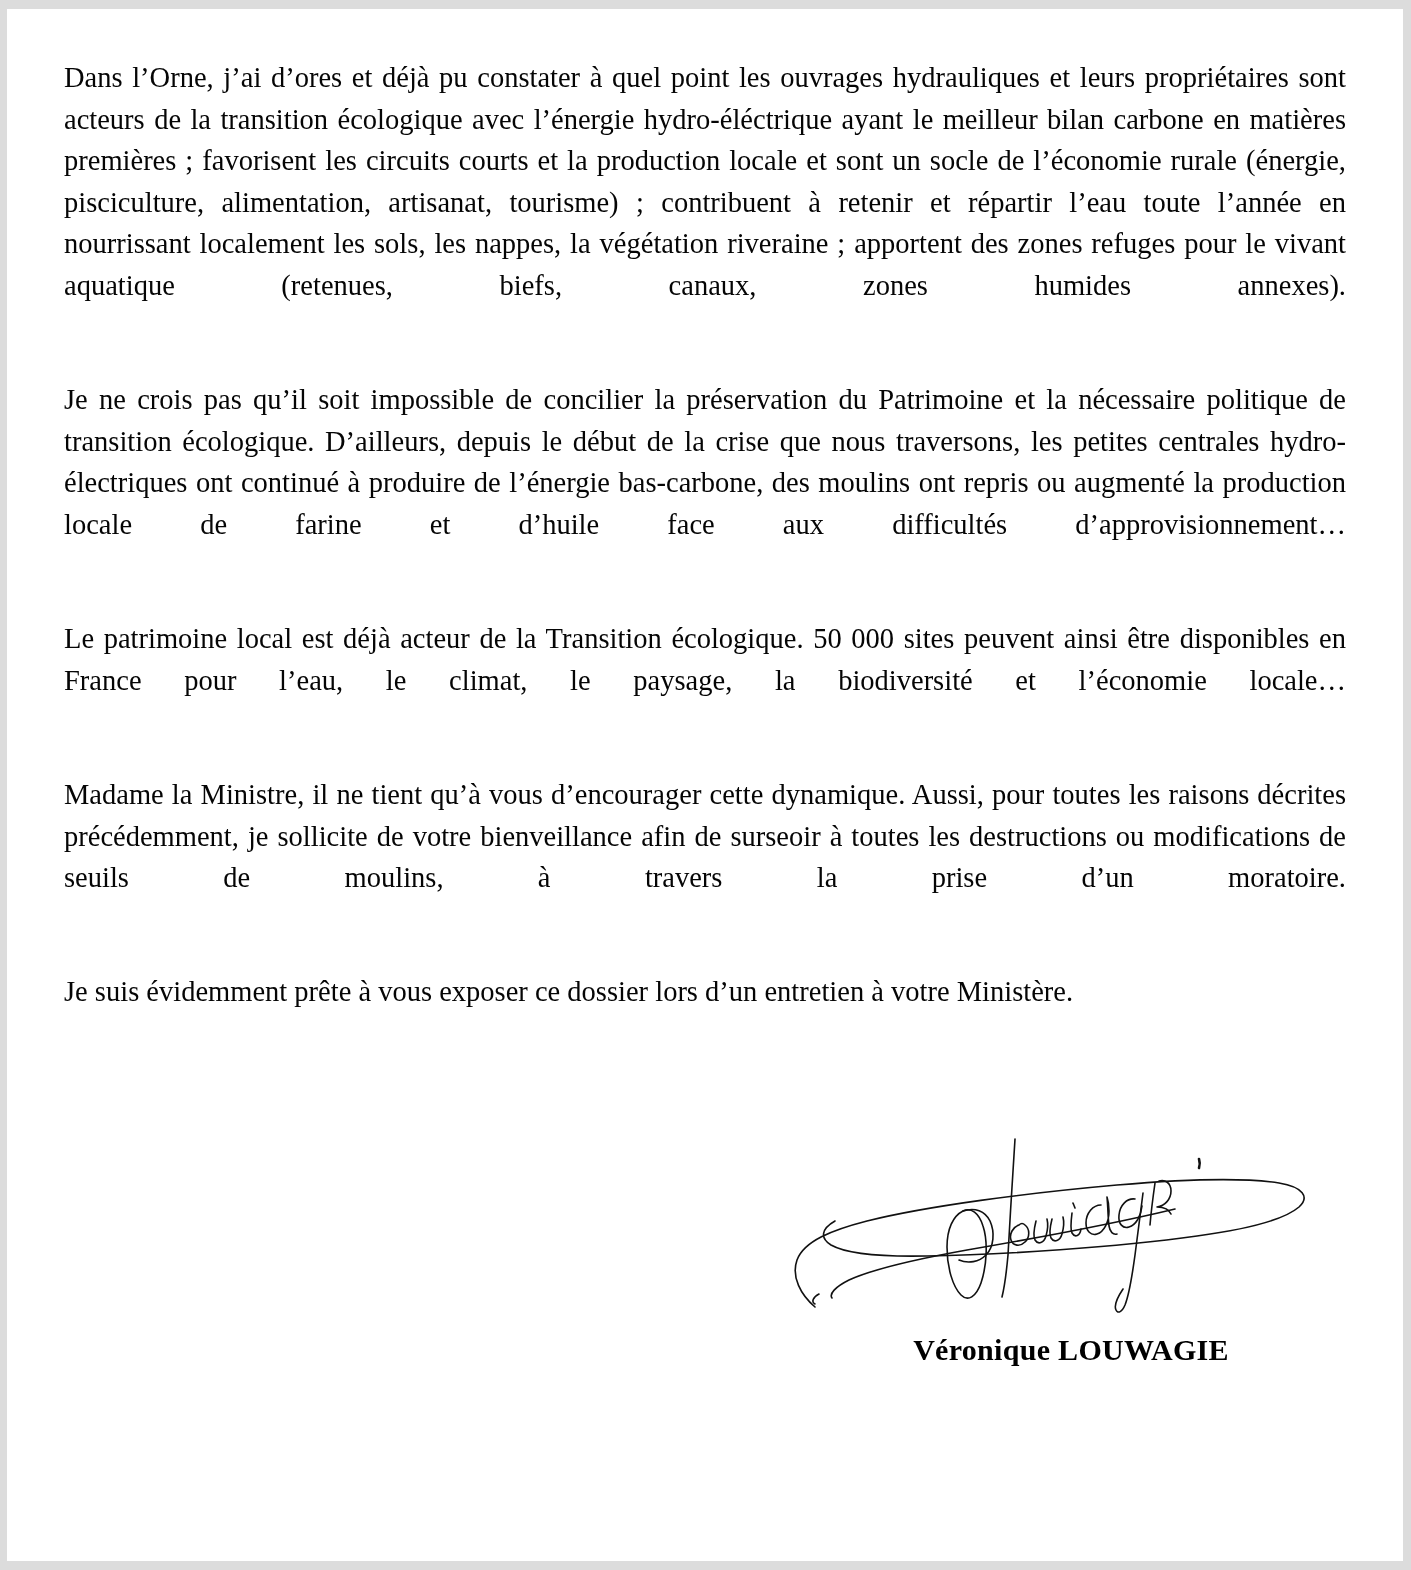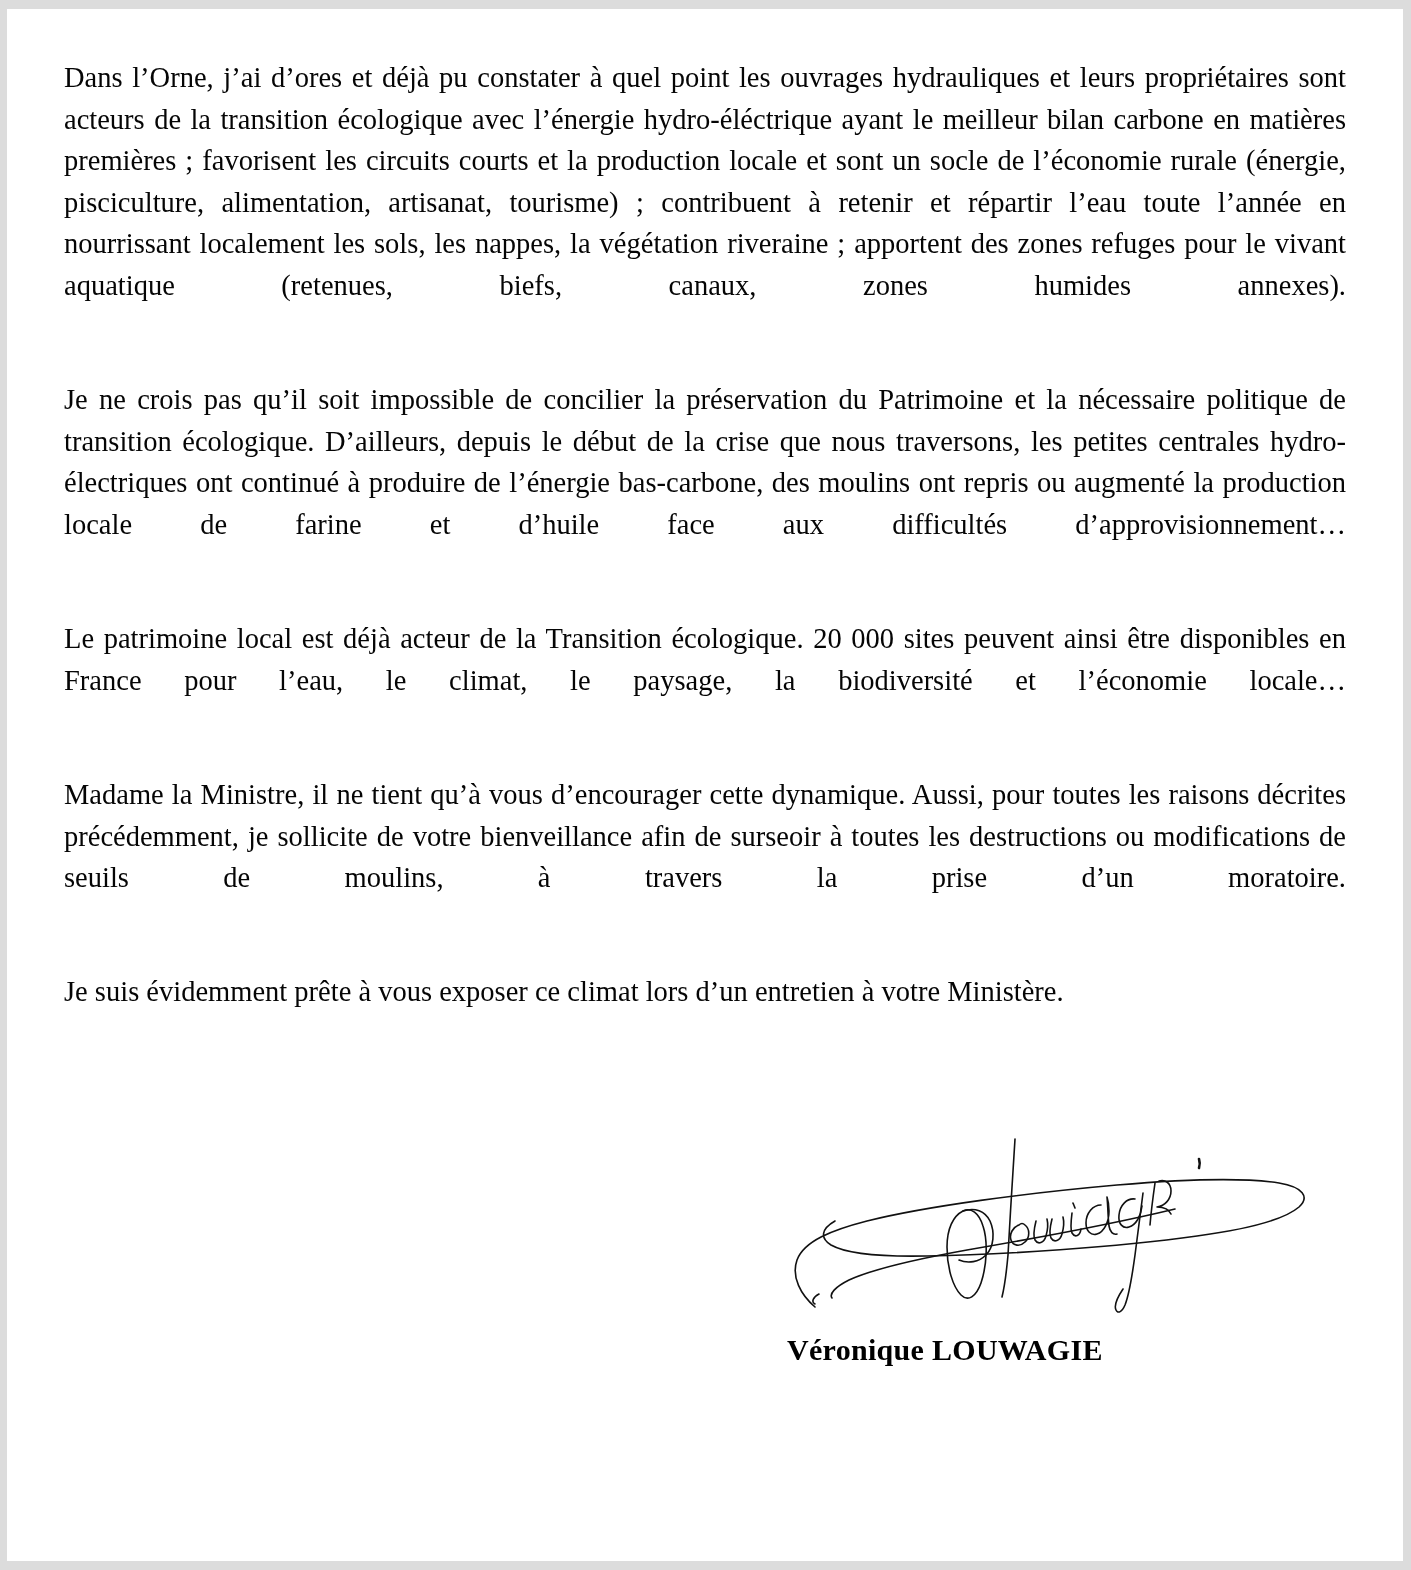--- a/index.html
+++ b/index.html
@@ -68,41 +68,41 @@
     left: 0;
     top: 0;
     width: 540px;
     height: 195px;
   }
   #signer-name {
     position: absolute;
     left: 0;
     top: 196px;
     width: 568px;
-    text-align: left;
+    text-align: center;
     font-family: "Liberation Serif", "DejaVu Serif", serif;
     font-size: 30px;
     font-weight: bold;
     letter-spacing: 0.3px;
     color: #000000;
     white-space: nowrap;
   }
 </style>
 </head>
 <body>
 
 <div id="page">
   <div id="sheet">
 
     <div id="letter-body">
       <p class="para">Dans l’Orne, j’ai d’ores et déjà pu constater à quel point les ouvrages hydrauliques et leurs propriétaires sont acteurs de la transition écologique avec l’énergie hydro-éléctrique ayant le meilleur bilan carbone en matières premières ; favorisent les circuits courts et la production locale et sont un socle de l’économie rurale (énergie, pisciculture, alimentation, artisanat, tourisme) ; contribuent à retenir et répartir l’eau toute l’année en nourrissant localement les sols, les nappes, la végétation riveraine ; apportent des zones refuges pour le vivant aquatique (retenues, biefs, canaux, zones humides annexes).</p>
       <p class="para">Je ne crois pas qu’il soit impossible de concilier la préservation du Patrimoine et la nécessaire politique de transition écologique. D’ailleurs, depuis le début de la crise que nous traversons, les petites centrales hydro-électriques ont continué à produire de l’énergie bas-carbone, des moulins ont repris ou augmenté la production locale de farine et d’huile face aux difficultés d’approvisionnement…</p>
-      <p class="para">Le patrimoine local est déjà acteur de la Transition écologique. 20 000 sites peuvent ainsi être disponibles en France pour l’eau, le climat, le paysage, la biodiversité et l’économie locale…</p>
+      <p class="para">Le patrimoine local est déjà acteur de la Transition écologique. 50 000 sites peuvent ainsi être disponibles en France pour l’eau, le climat, le paysage, la biodiversité et l’économie locale…</p>
       <p class="para">Madame la Ministre, il ne tient qu’à vous d’encourager cette dynamique. Aussi, pour toutes les raisons décrites précédemment, je sollicite de votre bienveillance afin de surseoir à toutes les destructions ou modifications de seuils de moulins, à travers la prise d’un moratoire.</p>
-      <p class="para noafter">Je suis évidemment prête à vous exposer ce climat lors d’un entretien à votre Ministère.</p>
+      <p class="para noafter">Je suis évidemment prête à vous exposer ce dossier lors d’un entretien à votre Ministère.</p>
     </div>
 
     <div id="signature-block">
       <svg id="signature-ink" viewBox="0 0 540 195" aria-hidden="true">
         <g fill="none" stroke="#111111" stroke-width="1.6" stroke-linecap="round" stroke-linejoin="round">
 
           <path d="M28,170 C14,158 4,140 10,123 C17,104 45,93 80,84 C140,69 240,56 330,48 C400,42 460,41 492,46 C516,50 523,60 512,70 C498,82 462,92 410,99 C330,110 215,118 140,119 C90,120 58,116 44,108 C33,101 34,92 48,84"></path>
 
           <path d="M388,72 C330,86 250,101 180,113 C130,122 86,132 62,143 C48,150 42,157 45,161"></path>
 

